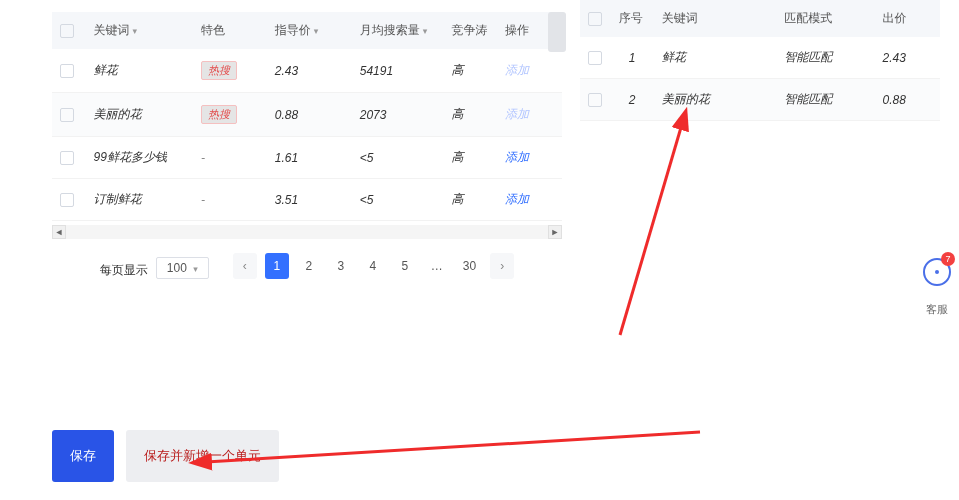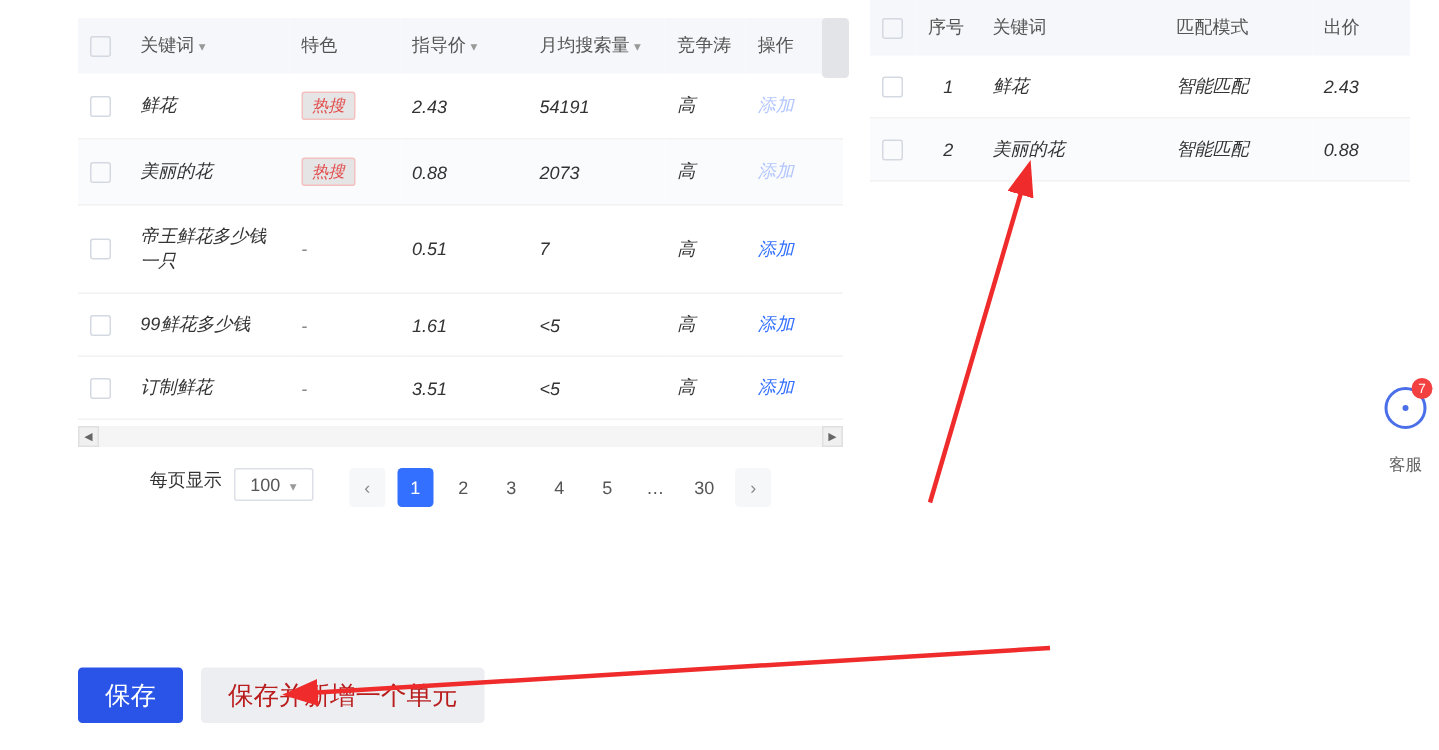--- a/index.html
+++ b/index.html
@@ -19,28 +19,28 @@
   .al-c { text-align:center !important; }
   .badge { display:inline-block; background:#e5e5e5; color:#e34d4d; border:1px solid #f5c0c0; padding:1px 6px; font-size:11px; border-radius:2px; }
   .link { color:#3370ff; cursor:pointer; }
   .dim { color:#b3c6ff; }
   .muted { color:#888; }
 
   .scroll-vert { position:absolute; right:-4px; top:0; width:18px; height:40px; background:#e2e4e8; border-radius:3px; }
   .hscroll-track { position:relative; height:14px; background:#f5f5f5; margin-top:4px; }
   .hscroll-btn { position:absolute; top:0; width:14px; height:14px; background:#f0f0f0; border:1px solid #e0e0e0; display:flex; align-items:center; justify-content:center; font-size:9px; color:#666; }
 
-  .pager-row { display:flex; align-items:flex-start; gap:8px; padding:14px 0 0 0; font-size:12px; }
+  .pager-row { display:flex; align-items:flex-end; gap:8px; padding:14px 0 0 0; font-size:12px; }
   .select { border:1px solid #dcdfe6; padding:3px 10px; border-radius:2px; color:#555; cursor:pointer; }
   .pg-btn { min-width:24px; height:26px; display:flex; align-items:center; justify-content:center; padding:0 6px; cursor:pointer; color:#555; }
   .pg-btn.active { background:#3370ff; color:#fff; border-radius:3px; }
   .pg-nav { width:24px; height:26px; display:flex; align-items:center; justify-content:center; cursor:pointer; color:#888; background:#f6f7f9; border-radius:3px; }
 
   .footer { position:absolute; left:52px; bottom:18px; display:flex; gap:12px; }
-  .btn { padding:7px 18px; font-size:17px; border-radius:3px; cursor:pointer; }
+  .btn { padding:17px 18px; font-size:13px; border-radius:3px; cursor:pointer; }
   .btn-primary { background:#2954e7; color:#fff; border:none; }
   .btn-secondary { background:#edeef1; color:#b91c1c; border:none; }
 
   .cs { position:absolute; right:4px; top:258px; width:36px; text-align:center; }
   .cs-icon { width:28px; height:28px; border-radius:50%; border:2px solid #4a6fe8; margin:0 auto 2px; display:flex; align-items:center; justify-content:center; }
   .cs-icon::before { content:""; width:4px; height:4px; border-radius:50%; background:#4a6fe8; }
   .cs-badge { position:absolute; top:-6px; right:0; width:14px; height:14px; border-radius:50%; background:#f34040; color:#fff; font-size:9px; display:flex; align-items:center; justify-content:center; }
   .cs-label { font-size:11px; color:#666; margin-top:16px; }
 
   
@@ -83,29 +83,20 @@
             <td><span class="dim">添加</span></td>
           </tr>
           <tr>
             <td><span class="chk"></span></td>
             <td>美丽的花</td>
             <td><span class="badge">热搜</span></td>
             <td class="al-r">0.88</td>
             <td class="al-r">2073</td>
             <td>高</td>
             <td><span class="dim">添加</span></td>
-          </tr>
-          <tr>
-            <td><span class="chk"></span></td>
-            <td>帝王鲜花多少钱一只</td>
-            <td><span class="muted">-</span></td>
-            <td class="al-r">0.51</td>
-            <td class="al-r">7</td>
-            <td>高</td>
-            <td><span class="link">添加</span></td>
           </tr>
           <tr>
             <td><span class="chk"></span></td>
             <td>99鲜花多少钱</td>
             <td><span class="muted">-</span></td>
             <td class="al-r">1.61</td>
             <td class="al-r">&lt;5</td>
             <td>高</td>
             <td><span class="link">添加</span></td>
           </tr>

